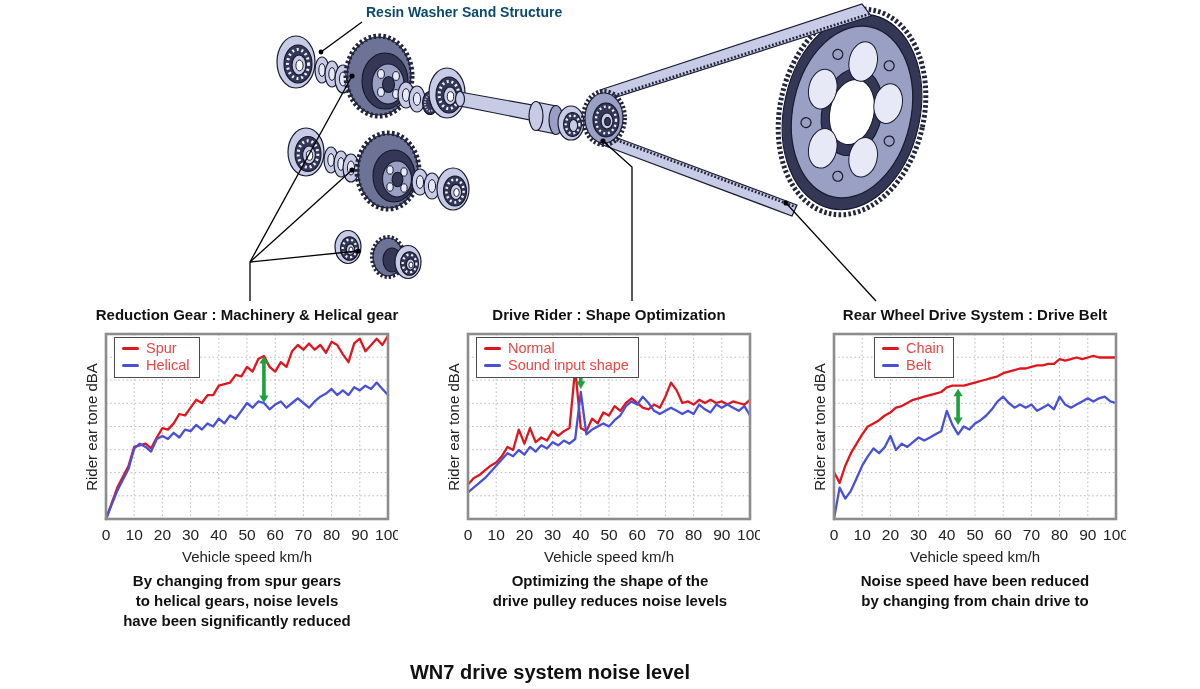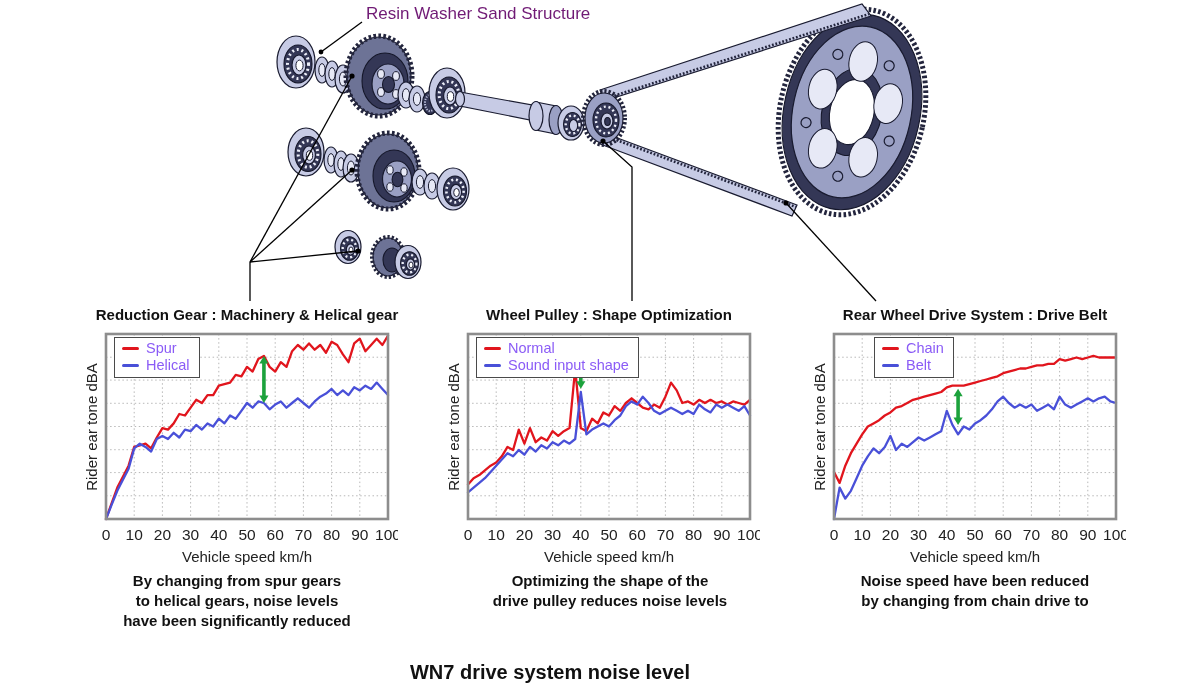--- a/index.html
+++ b/index.html
@@ -1,27 +1,27 @@
 <!DOCTYPE html>
 <html><head>
 <meta charset="utf-8">
 <style>
   html,body{margin:0;padding:0;background:#fff;}
   #page{position:relative;width:1200px;height:689px;background:#fff;overflow:hidden;
         font-family:"Liberation Sans",sans-serif;color:#111;}
   .abs{position:absolute;}
-  .part-label{font-weight:400;font-size:17px;color:#701a75;white-space:nowrap;}
+  .part-label{font-weight:700;font-size:14px;color:#0c4a6e;white-space:nowrap;}
   .chart-title{font-weight:700;font-size:15px;text-align:center;width:420px;white-space:nowrap;}
   .ylabel{width:186px;height:20px;text-align:center;font-size:15px;color:#222;
           transform:rotate(-90deg);transform-origin:center;white-space:nowrap;}
   .xlabel{width:282px;text-align:center;font-size:15px;color:#222;}
   .caption{width:360px;text-align:center;font-weight:700;font-size:15px;line-height:20px;}
   .footer-title{left:0;top:661px;width:1100px;text-align:center;font-weight:700;font-size:20px;}
   .legend{border:1.6px solid #4a4a4a;background:#fff;padding:2px 9px 3px 7px;line-height:17px;}
-  .legend-row{display:flex;align-items:center;gap:7px;font-size:14.5px;color:#8b5cf6;white-space:nowrap;}
+  .legend-row{display:flex;align-items:center;gap:7px;font-size:14.5px;color:#ef4444;white-space:nowrap;}
   .swatch{display:inline-block;width:17px;height:3.6px;border-radius:2px;flex:0 0 auto;}
   svg text.tick{font-family:"Liberation Sans",sans-serif;font-size:15.5px;fill:#222;text-anchor:middle;}
   svg line.grid{stroke:#b8b8b8;stroke-width:1;stroke-dasharray:1.5 2.6;}
   
   .pl{fill:#c7cbe5;stroke:#191b30;stroke-width:1.2;}
   .pm{fill:#9aa0c4;stroke:#191b30;stroke-width:1.2;}
   .pd{fill:#343756;stroke:#15172a;stroke-width:1.1;}
   .pw{fill:#e7e9f6;stroke:#191b30;stroke-width:1;}
   .teeth{fill:none;stroke:#23253d;stroke-width:5;stroke-dasharray:2.6 2.3;}
   .teeth-sm{fill:none;stroke:#23253d;stroke-width:4;stroke-dasharray:2.2 2;}
@@ -261,21 +261,21 @@
       <span>Helical</span>
     </div>
   </div>
   <div class="abs xlabel" style="left:106px;top:548px;">Vehicle speed km/h</div>
   <div class="abs caption" style="left:57px;top:571px;">
     <div>By changing from spur gears</div>
     <div>to helical gears, noise levels</div>
     <div>have been significantly reduced</div>
   </div>
 
-  <div class="abs chart-title" style="left:399px;top:306px;">Wheel Pulley : Shape Optimization</div>
+  <div class="abs chart-title" style="left:399px;top:306px;">Drive Rider : Shape Optimization</div>
   <div class="abs ylabel" style="left:362px;top:417px;">Rider ear tone dBA</div>
   <svg class="abs" style="left:460px;top:330px;" width="300" height="220" viewBox="0 0 300 220">
       <line x1="36.2" y1="4" x2="36.2" y2="189" class="grid"></line>
       <line x1="64.4" y1="4" x2="64.4" y2="189" class="grid"></line>
       <line x1="92.6" y1="4" x2="92.6" y2="189" class="grid"></line>
       <line x1="120.80000000000001" y1="4" x2="120.80000000000001" y2="189" class="grid"></line>
       <line x1="149" y1="4" x2="149" y2="189" class="grid"></line>
       <line x1="177.2" y1="4" x2="177.2" y2="189" class="grid"></line>
       <line x1="205.39999999999998" y1="4" x2="205.39999999999998" y2="189" class="grid"></line>
       <line x1="233.60000000000002" y1="4" x2="233.60000000000002" y2="189" class="grid"></line>

